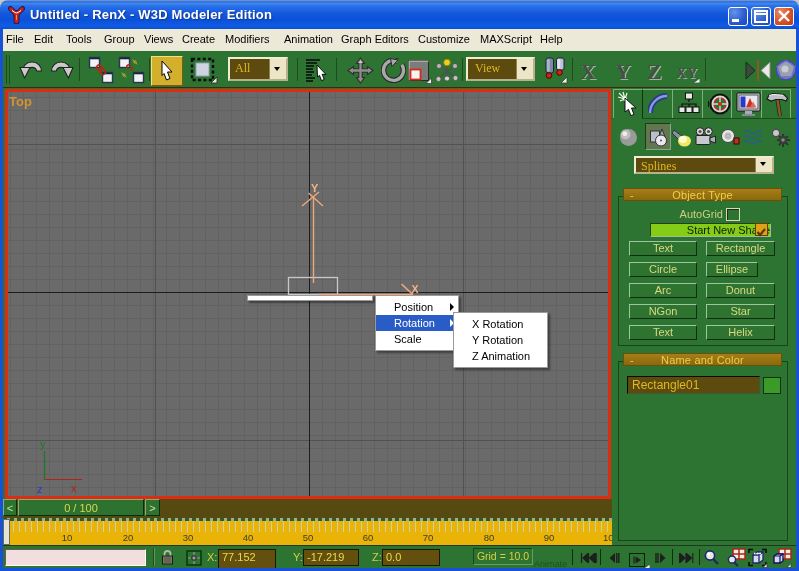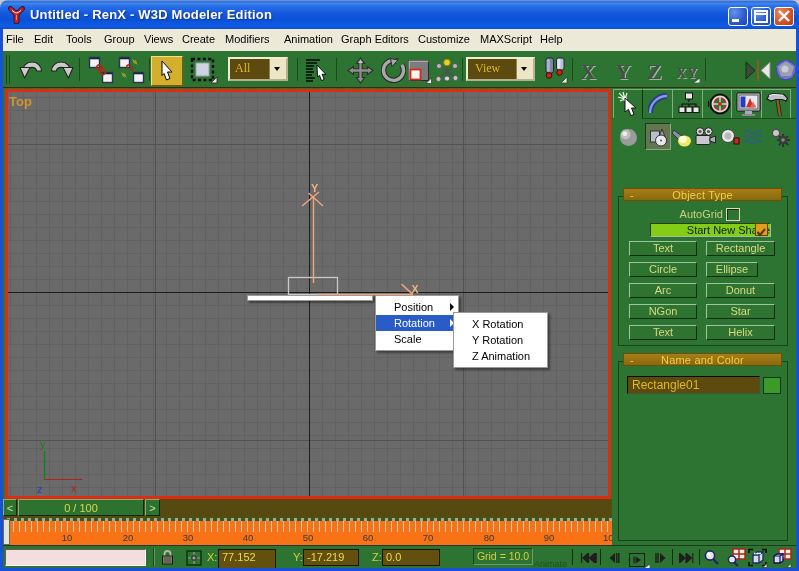--- a/index.html
+++ b/index.html
@@ -32,21 +32,21 @@
 .tab{top:0;height:29px;border-top:1px solid #7fae7f;border-right:1px solid #7fae7f;box-sizing:border-box;}
 .tab.on{border-left:1px solid #7fae7f;border-right:1px solid #123312;}
 .rogrp{border:1px solid #1c421c;box-sizing:border-box;}
 .rohdr{background:linear-gradient(180deg,#a67e18,#8a680c);color:#f0ce4a;font-size:11px;text-align:center;line-height:13px;border:1px solid #6a500a;box-sizing:border-box;}
 .rohdr b{position:absolute;left:6px;top:0;font-weight:normal;}
 .rohdr span{letter-spacing:0.2px;}
 .plbl{color:#ccce7e;font-size:11px;}
 .obtn{width:68px;height:15px;background:#2e7430;border:1px solid;border-color:#9ac89a #0e2e0e #0e2e0e #9ac89a;box-sizing:border-box;color:#d8d882;font-size:11px;text-align:center;line-height:13px;}
 
 #sliderrow{left:3px;top:499px;width:609px;height:19px;background:#574a10;}
-#ruler{left:3px;top:518px;width:609px;height:28px;background:#f97316;}
+#ruler{left:3px;top:518px;width:609px;height:28px;background:#eab308;}
 #statusbar{left:3px;top:546px;width:793px;height:22px;background:#2d7331;}
 #bottomborder{left:0;top:568px;width:799px;height:3px;background:#1651d8;}
 #leftborder{left:0;top:29px;width:3px;height:542px;background:#1651d8;}
 #rightborder{left:796px;top:29px;width:3px;height:542px;background:#1651d8;}
 .fld{position:absolute;background:#64500e;border:1px solid #1c1604;color:#dcb41e;font-size:11px;box-sizing:border-box;padding:1px 0 0 3px;}
 .ylb{position:absolute;color:#d8cc40;font-size:11px;}
 .tsbtn{top:0;height:17px;background:#2e7230;border:1px solid;border-color:#7fae7f #0c2c0c #0c2c0c #7fae7f;box-sizing:border-box;}
 .psep{position:absolute;top:3px;width:1px;height:16px;background:#0e2e0e;}
 #rnums{left:0;top:14px;width:609px;height:13px;color:#3a3c30;font-size:9.5px;}
 #rnums i{position:absolute;font-style:normal;transform:translateX(-50%);}
@@ -351,20 +351,24 @@
         <path d="M7 2 L7 12 M2 7 L12 7 M3.5 3.5 L10.5 10.5 M3.5 10.5 L10.5 3.5"></path>
       </g>
 <circle cx="7" cy="7" r="3.6" fill="#c8c8c8" stroke="#444"></circle>
 <g stroke="#2a2a2a" stroke-width="1.6">
         <path d="M14 8 L14 21 M8 14 L21 14 M10 10 L19 19 M10 19 L19 10"></path>
       </g>
 <circle cx="14" cy="14" r="4.2" fill="#3a3a3a"></circle>
 <circle cx="14" cy="14" r="1.8" fill="#888"></circle>
 </svg>
 
+<div class="abs drop spl" style="left:22px;top:67px;width:140px;height:18px">
+      <span style="top:1px">Splines</span>
+      <i></i>
+    </div>
 
 <div class="abs rogrp" style="left:6px;top:107px;width:170px;height:150px"></div>
 <div class="abs rohdr" style="left:11px;top:99px;width:159px;height:13px"><b>-</b><span>Object Type</span></div>
 <div class="abs plbl" style="left:53px;top:119px;width:58px;text-align:right">AutoGrid</div>
 <div class="abs" style="left:114px;top:119px;width:14px;height:13px;background:#2d7331;border:1px solid #dcd8b8;box-sizing:border-box;box-shadow:inset 1px 1px 0 #12350f"></div>
 <div class="abs" style="left:38px;top:134px;width:121px;height:14px;background:#84cc16;border:1px solid;border-color:#24411d #a8b89a #a8b89a #24411d;box-sizing:border-box;color:#0a200a;font-size:11px;text-align:right;line-height:12px">Start New Shape</div>
 <div class="abs" style="left:143px;top:134px;width:13px;height:13px;background:#e0a018;border:1px solid #5a4408;box-sizing:border-box">
 <svg width="11" height="11" viewBox="0 0 11 11">
         <path d="M1.5 5 L4 8 L9 2" stroke="#5a3808" stroke-width="2.2" fill="none"></path>
       </svg></div>

